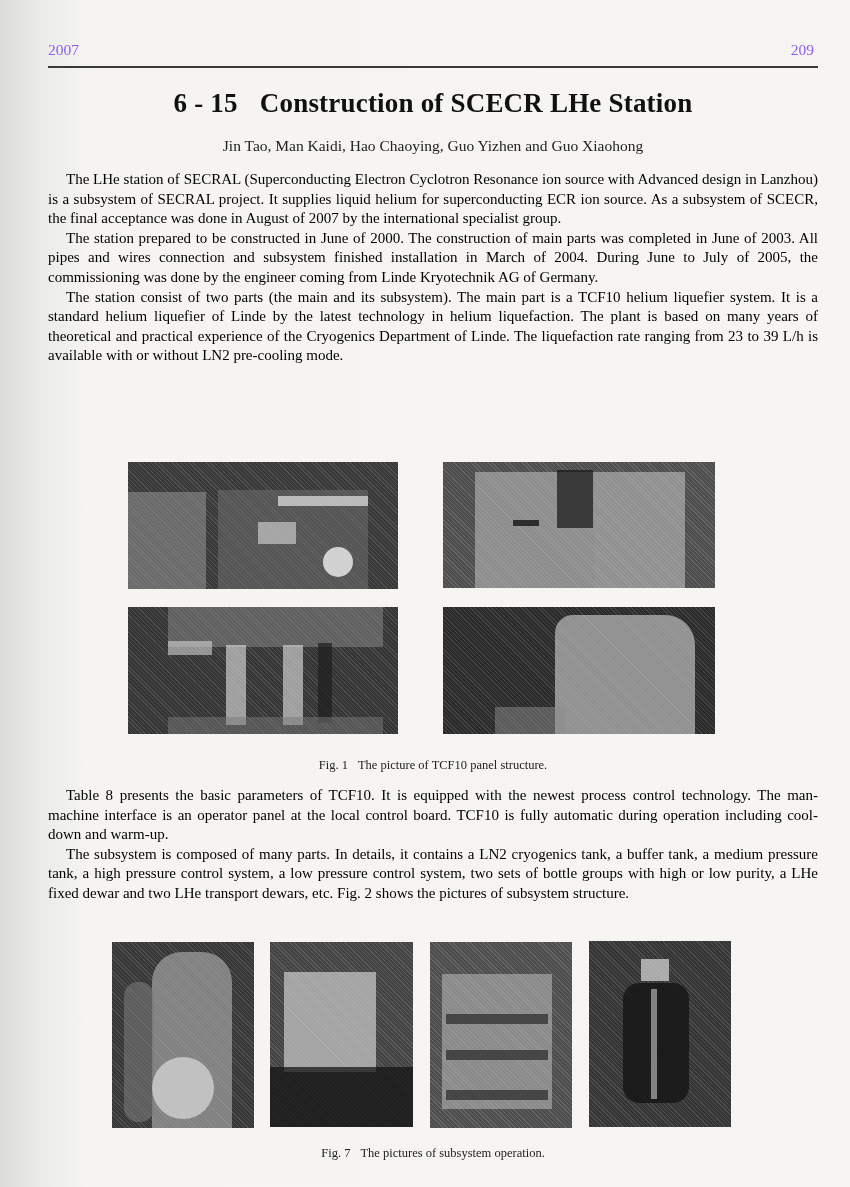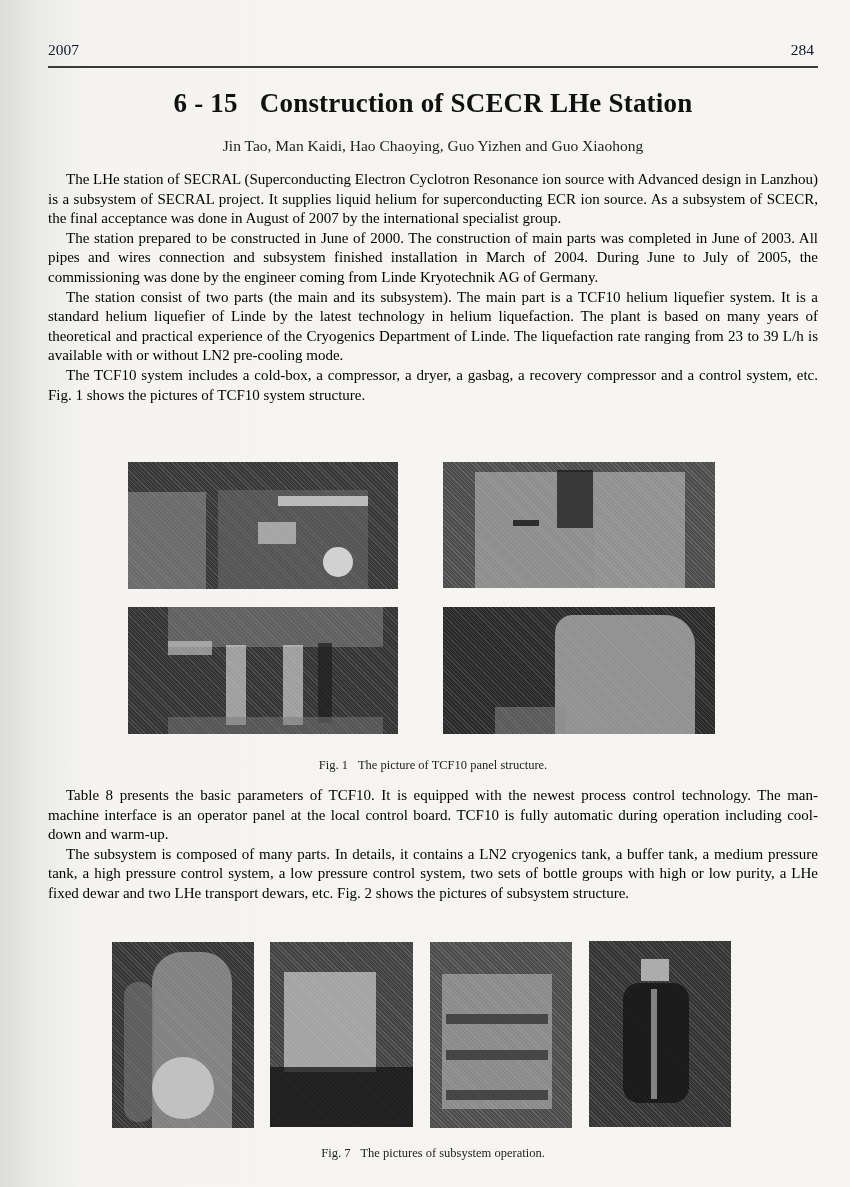--- a/index.html
+++ b/index.html
@@ -10,21 +10,21 @@
       color: #1c1c1c;
       position: relative;
     }
     .page-bg {
       position: absolute; inset: 0;
       background: linear-gradient(90deg, #dcdcda 0px, #ebebe8 40px, #f5f4f1 90px, #f6f5f2 100%);
     }
     .content { position: absolute; left: 48px; top: 0; width: 770px; }
     .running-head {
       position: absolute; top: 41px; left: 0; width: 770px; height: 22px;
-      font-size: 15.5px; color: #0f172a;
+      font-size: 15.5px; color: #8b5cf6;
     }
     .running-head .year { position: absolute; left: 0; top: 0; }
     .running-head .journal { position: absolute; left: 0; right: 0; top: 0; text-align: center; }
     .running-head .pageno { position: absolute; right: 4px; top: 0; }
     .rule { position: absolute; top: 66px; left: 0; width: 770px; height: 2px; background: #3a3a3a; }
     .title {
       position: absolute; top: 88px; left: 0; width: 770px; text-align: center;
       font-size: 27px; font-weight: bold; letter-spacing: 0.2px; color: #111;
     }
     .title .num { margin-right: 22px; }
@@ -54,34 +54,33 @@
   </style>
 </head>
 <body>
 
 <div class="page-bg"></div>
 
 <div class="content">
 
   <div class="running-head">
     <span class="year">2007</span>
-    <span class="pageno">284</span>
+    <span class="pageno">209</span>
   </div>
   <div class="rule"></div>
 
   <div class="title">
     <span class="num">6 - 15</span><span>Construction of SCECR LHe Station</span>
   </div>
   <div class="authors">Jin Tao, Man Kaidi, Hao Chaoying, Guo Yizhen and Guo Xiaohong</div>
 
   <div class="body-text block1">
     <p>The LHe station of SECRAL (Superconducting Electron Cyclotron Resonance ion source with Advanced design in Lanzhou) is a subsystem of SECRAL project. It supplies liquid helium for superconducting ECR ion source. As a subsystem of SCECR, the final acceptance was done in August of 2007 by the international specialist group.</p>
     <p>The station prepared to be constructed in June of 2000. The construction of main parts was completed in June of 2003. All pipes and wires connection and subsystem finished installation in March of 2004. During June to July of 2005, the commissioning was done by the engineer coming from Linde Kryotechnik AG of Germany.</p>
     <p>The station consist of two parts (the main and its subsystem). The main part is a TCF10 helium liquefier system. It is a standard helium liquefier of Linde by the latest technology in helium liquefaction. The plant is based on many years of theoretical and practical experience of the Cryogenics Department of Linde. The liquefaction rate ranging from 23 to 39 L/h is available with or without LN2 pre-cooling mode.</p>
-    <p>The TCF10 system includes a cold-box, a compressor, a dryer, a gasbag, a recovery compressor and a control system, etc. Fig. 1 shows the pictures of TCF10 system structure.</p>
   </div>
 
   <div>
     <div class="photo" style="left:80px; top:462px; width:270px; height:127px; background-color:#3e3e3e;">
       <div class="shade" style="left:0; top:30px; width:78px; height:97px; background:rgba(150,150,150,0.55);"></div>
       <div class="shade" style="left:90px; top:28px; width:150px; height:99px; background:rgba(110,110,110,0.55);"></div>
       <div class="shade" style="left:150px; top:34px; width:90px; height:10px; background:rgba(230,230,230,0.7);"></div>
       <div class="shade" style="left:130px; top:60px; width:38px; height:22px; background:rgba(200,200,200,0.7);"></div>
       <div class="shade" style="left:195px; top:85px; width:30px; height:30px; border-radius:50%; background:rgba(240,240,240,0.8);"></div>
     </div>

